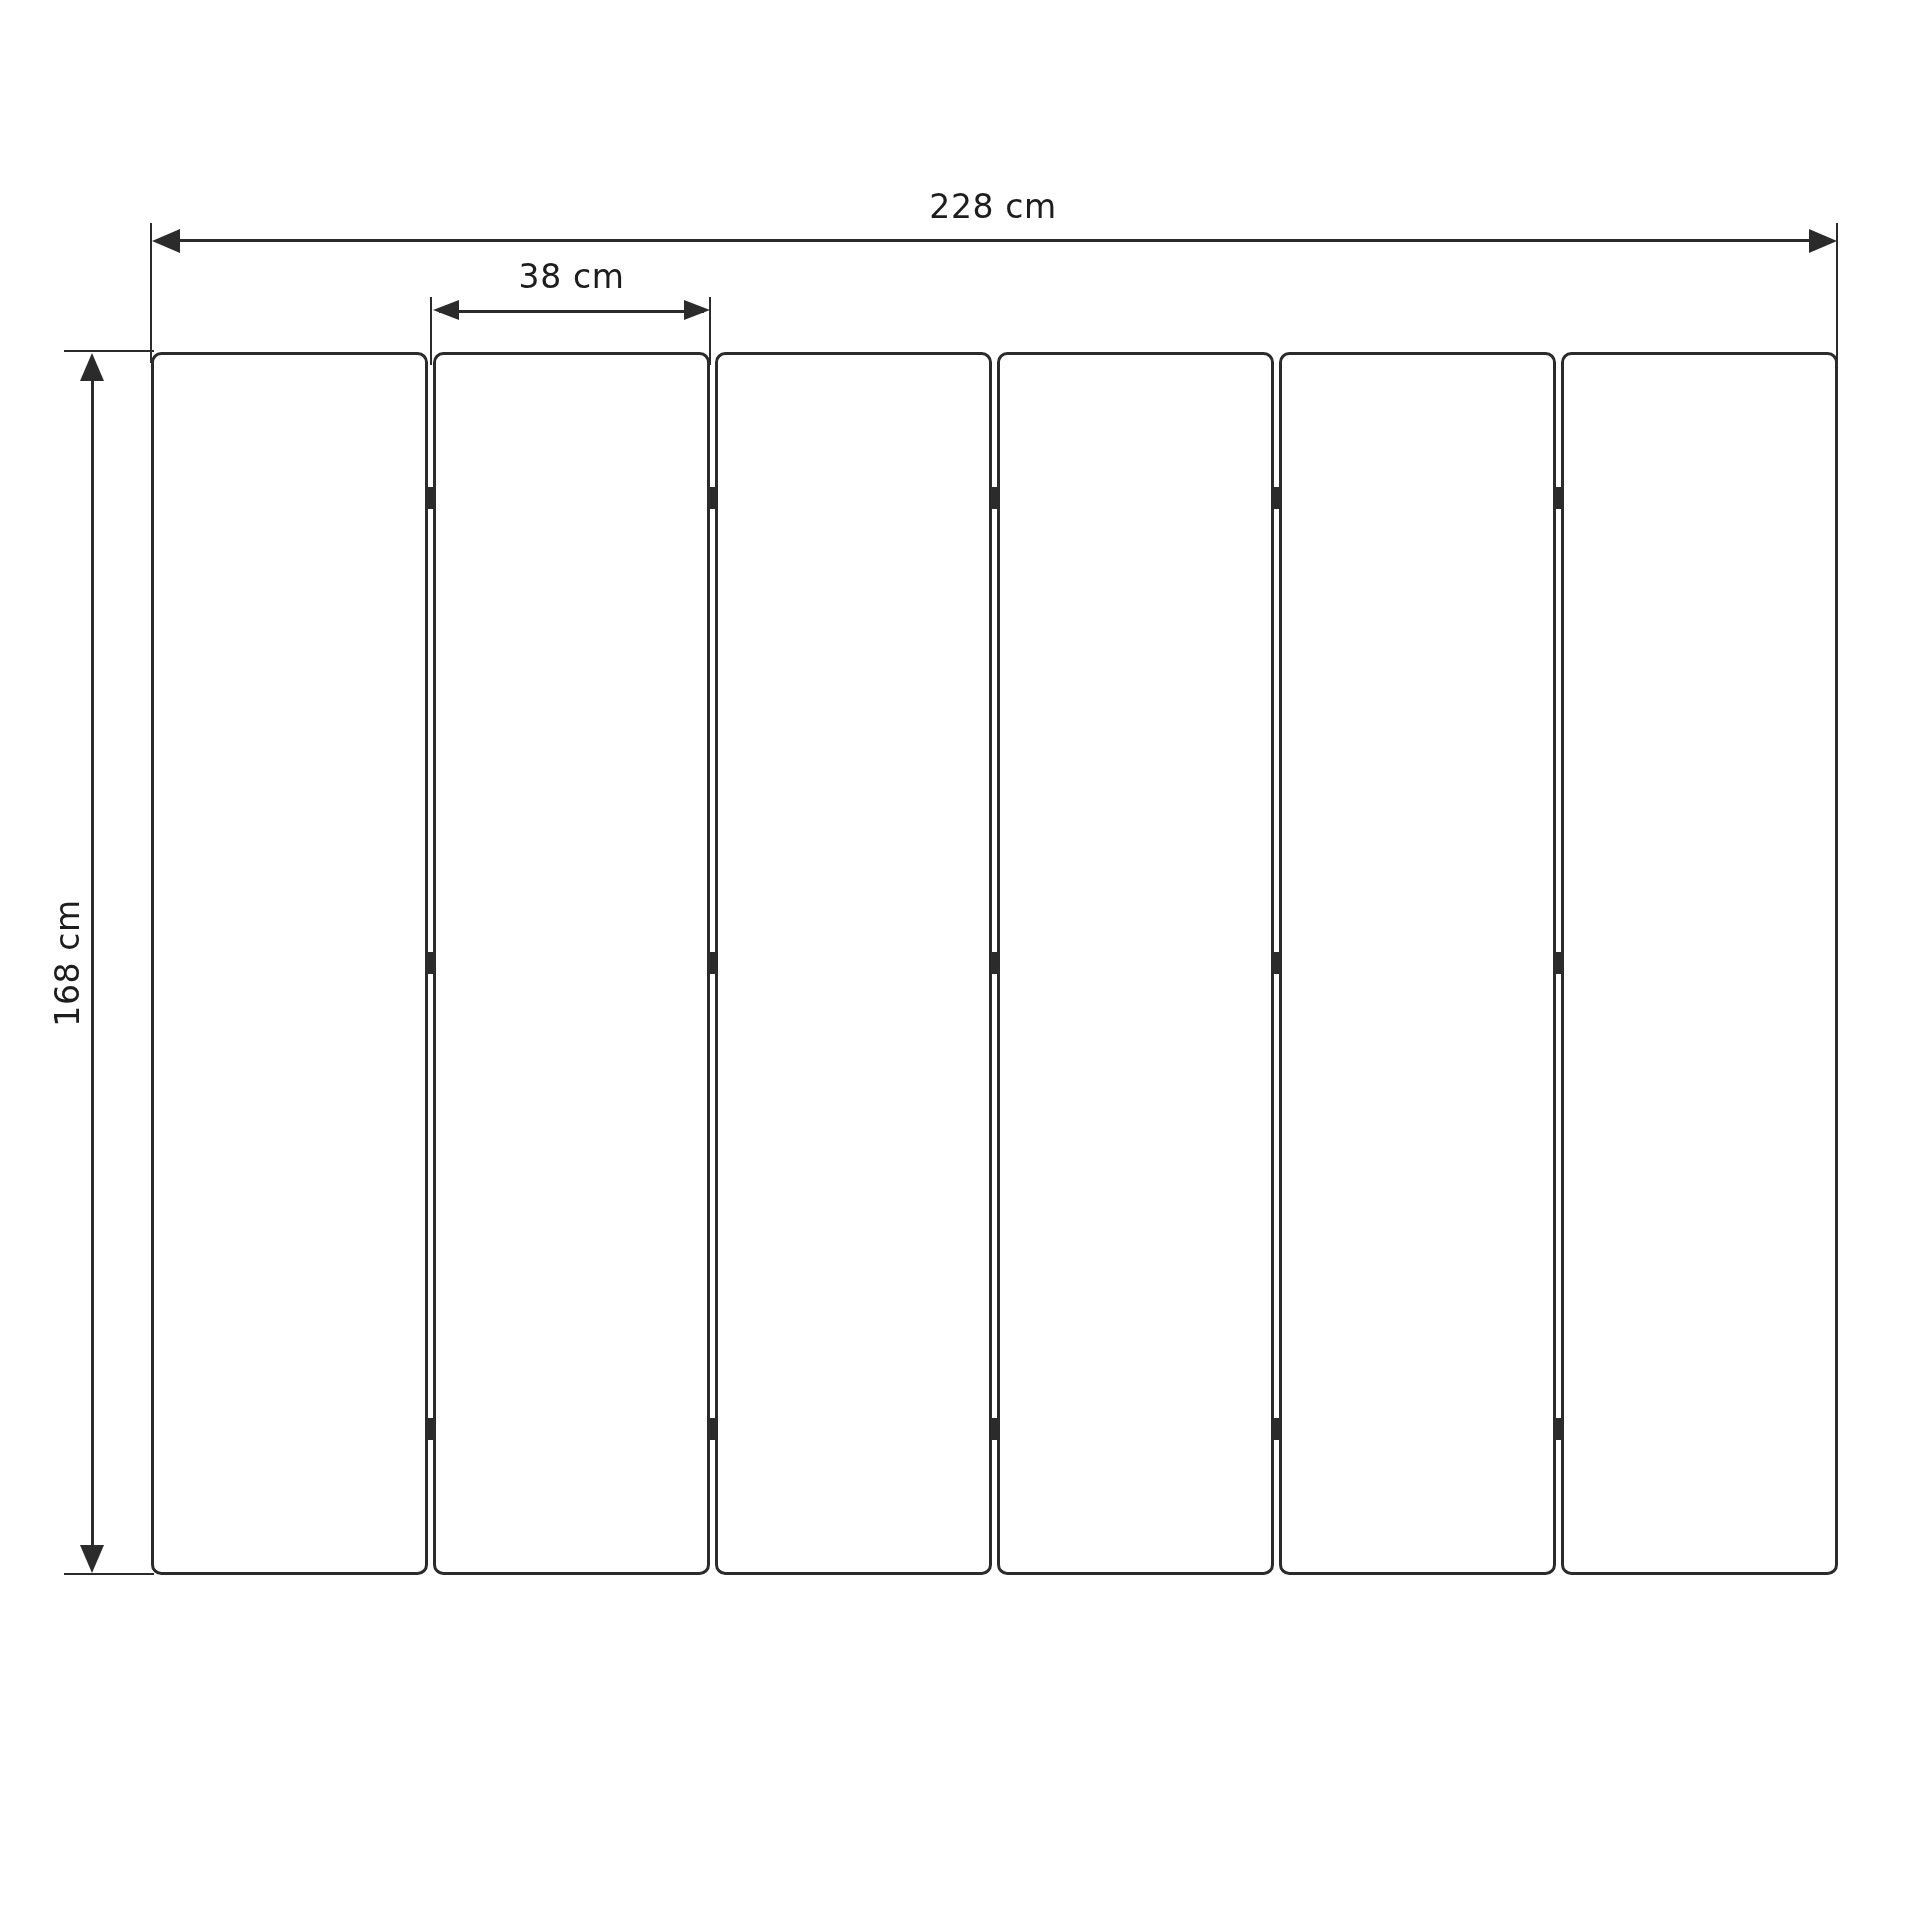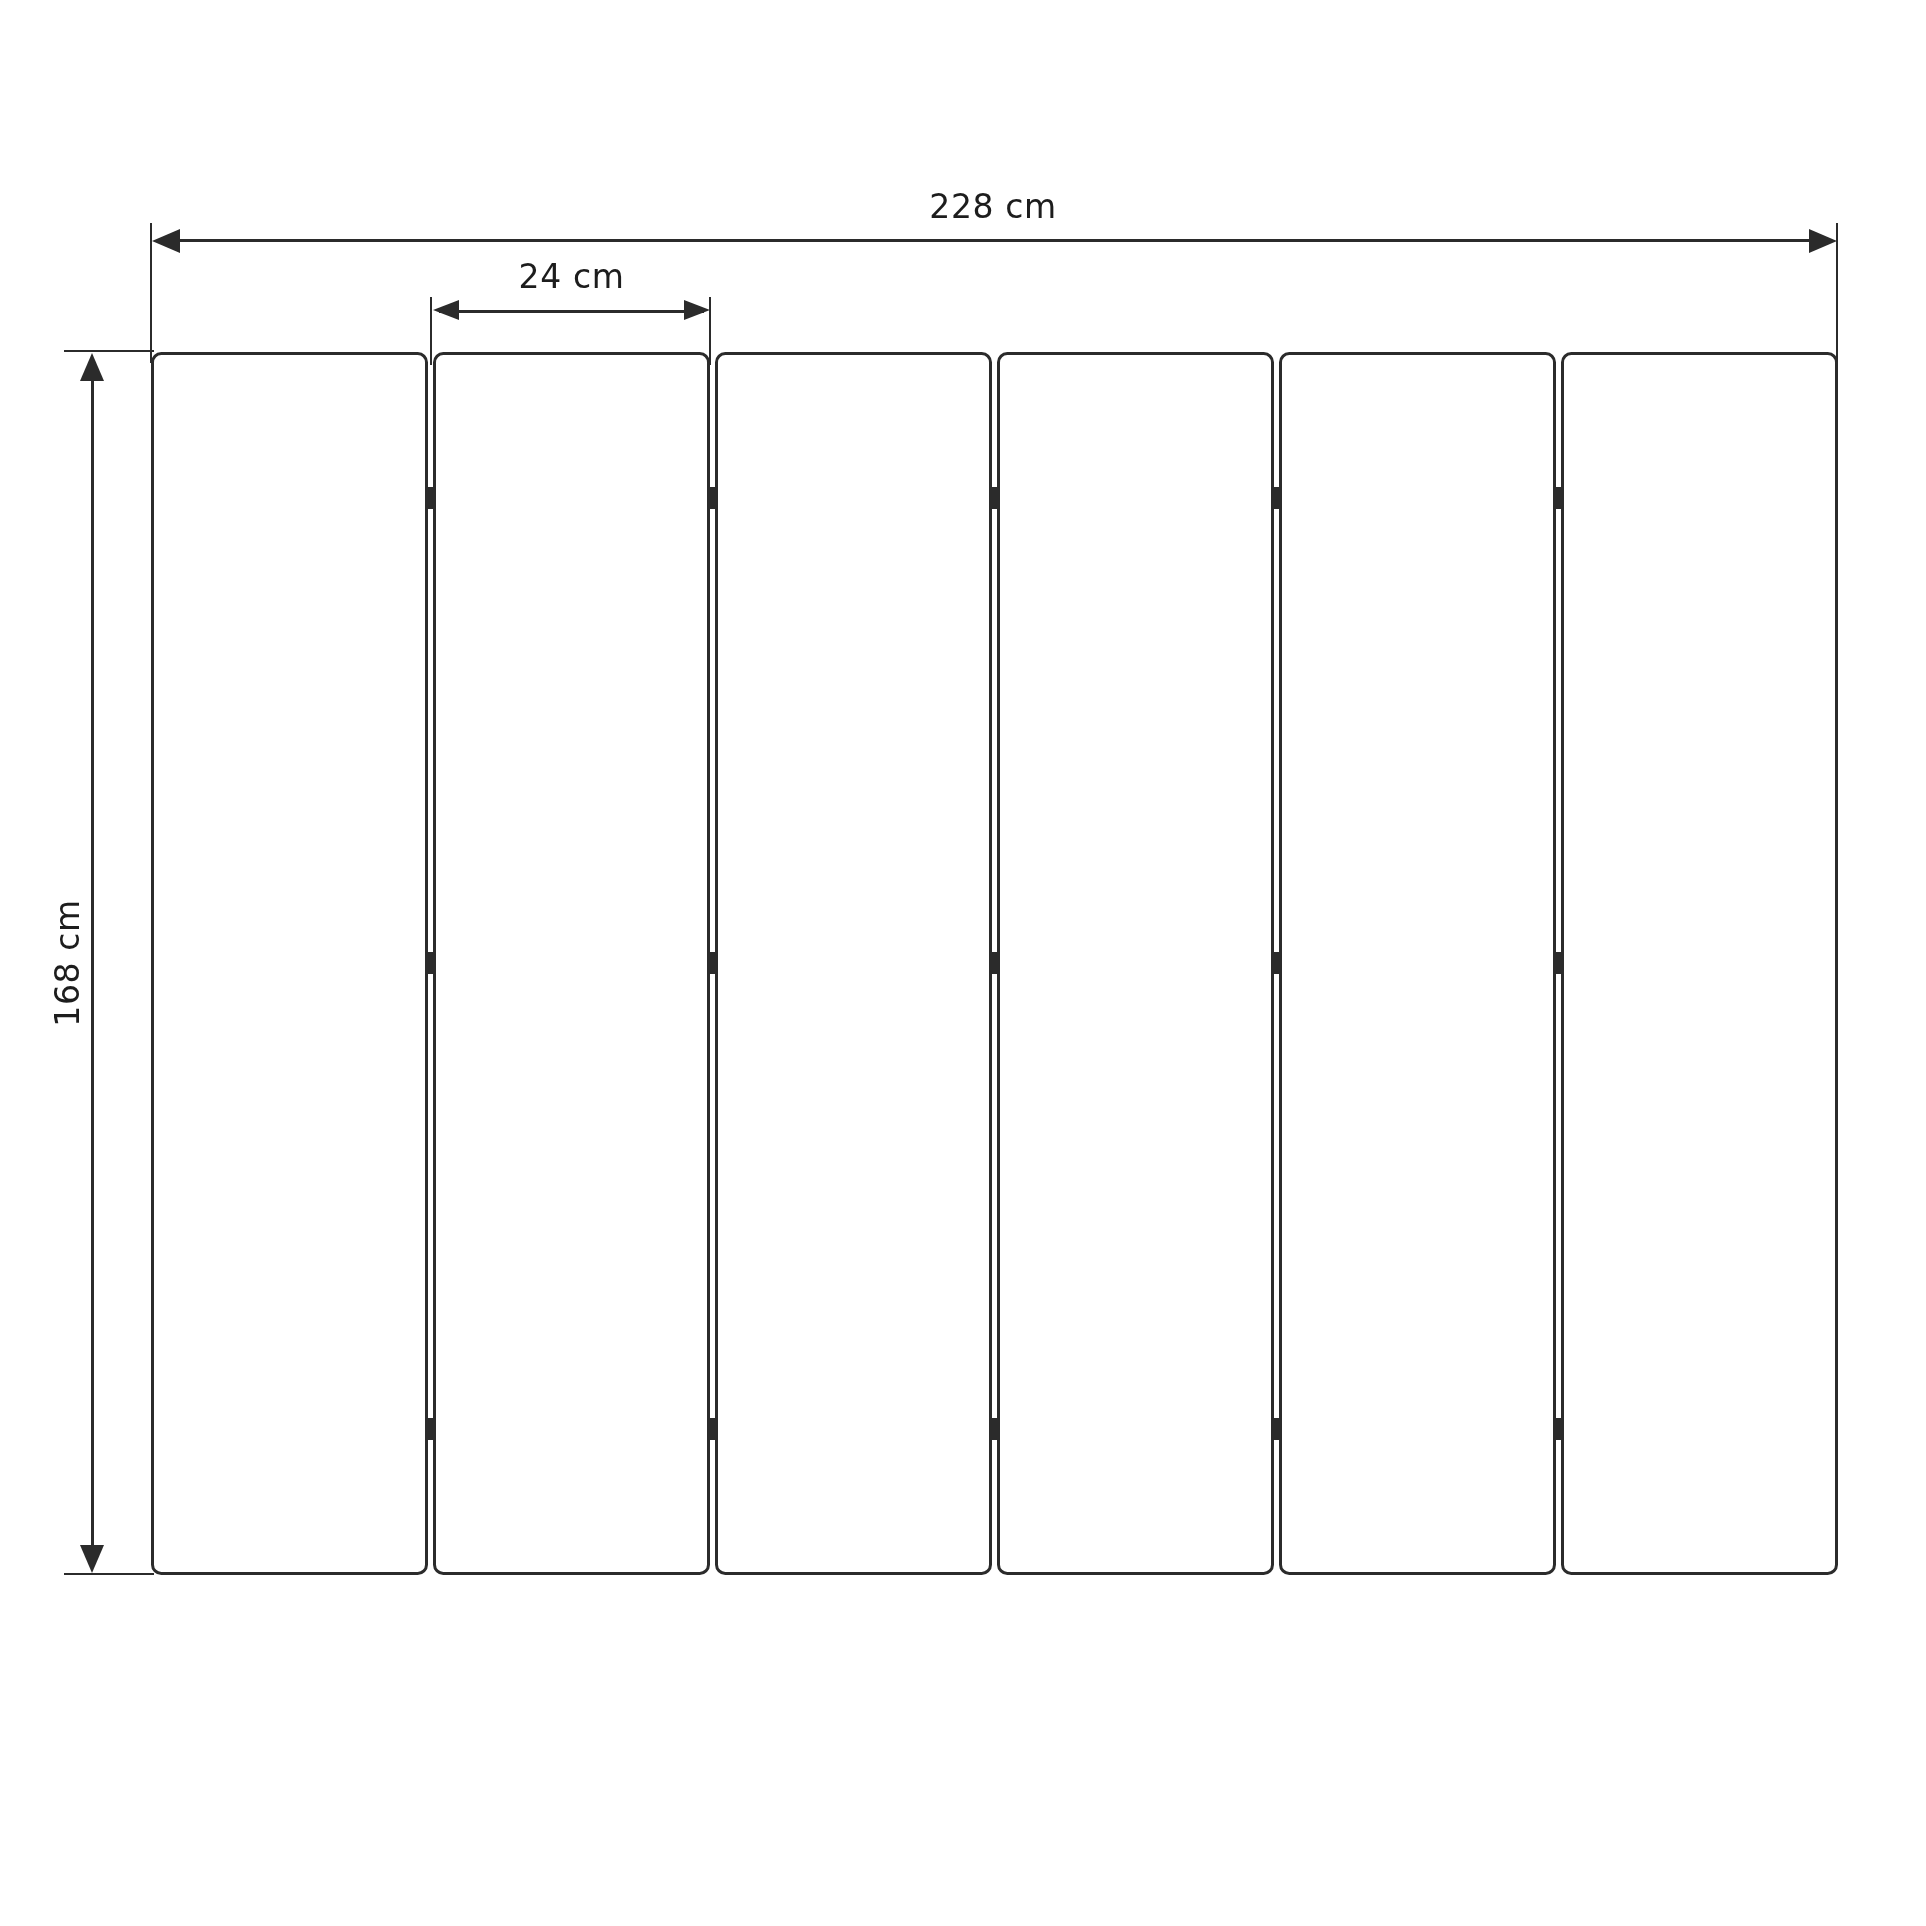--- a/index.html
+++ b/index.html
@@ -66,21 +66,21 @@
   <div class="dim-line-h" style="left:161px;top:239px;width:1671px;"></div>
   <div class="arrow arrow-left" style="left:152px;top:229px;"></div>
   <div class="arrow arrow-right" style="left:1809px;top:229px;"></div>
   <div class="dim-label label-total-width">228 cm</div>
 
   <div class="ext-line-v" style="left:430px;top:297px;height:68px;"></div>
   <div class="ext-line-v" style="left:709px;top:297px;height:68px;"></div>
   <div class="dim-line-h" style="left:439px;top:310px;width:265px;"></div>
   <div class="arrow arrow-left" style="left:433px;top:300px;border-top-width:10.3px;border-bottom-width:10.3px;border-right-width:26px;"></div>
   <div class="arrow arrow-right" style="left:684px;top:300px;border-top-width:10.3px;border-bottom-width:10.3px;border-left-width:26px;"></div>
-  <div class="dim-label label-panel-width">24 cm</div>
+  <div class="dim-label label-panel-width">38 cm</div>
 
   <div class="ext-line-h" style="left:64px;top:350px;width:90px;"></div>
   <div class="ext-line-h" style="left:64px;top:1573px;width:90px;"></div>
   <div class="dim-line-v" style="left:91px;top:372px;height:1181px;"></div>
   <div class="arrow arrow-up" style="left:80px;top:353px;"></div>
   <div class="arrow arrow-down" style="left:80px;top:1545px;"></div>
   <div class="dim-label label-height">168 cm</div>
 
   <div class="panel-row">
     <div class="panel"></div>

